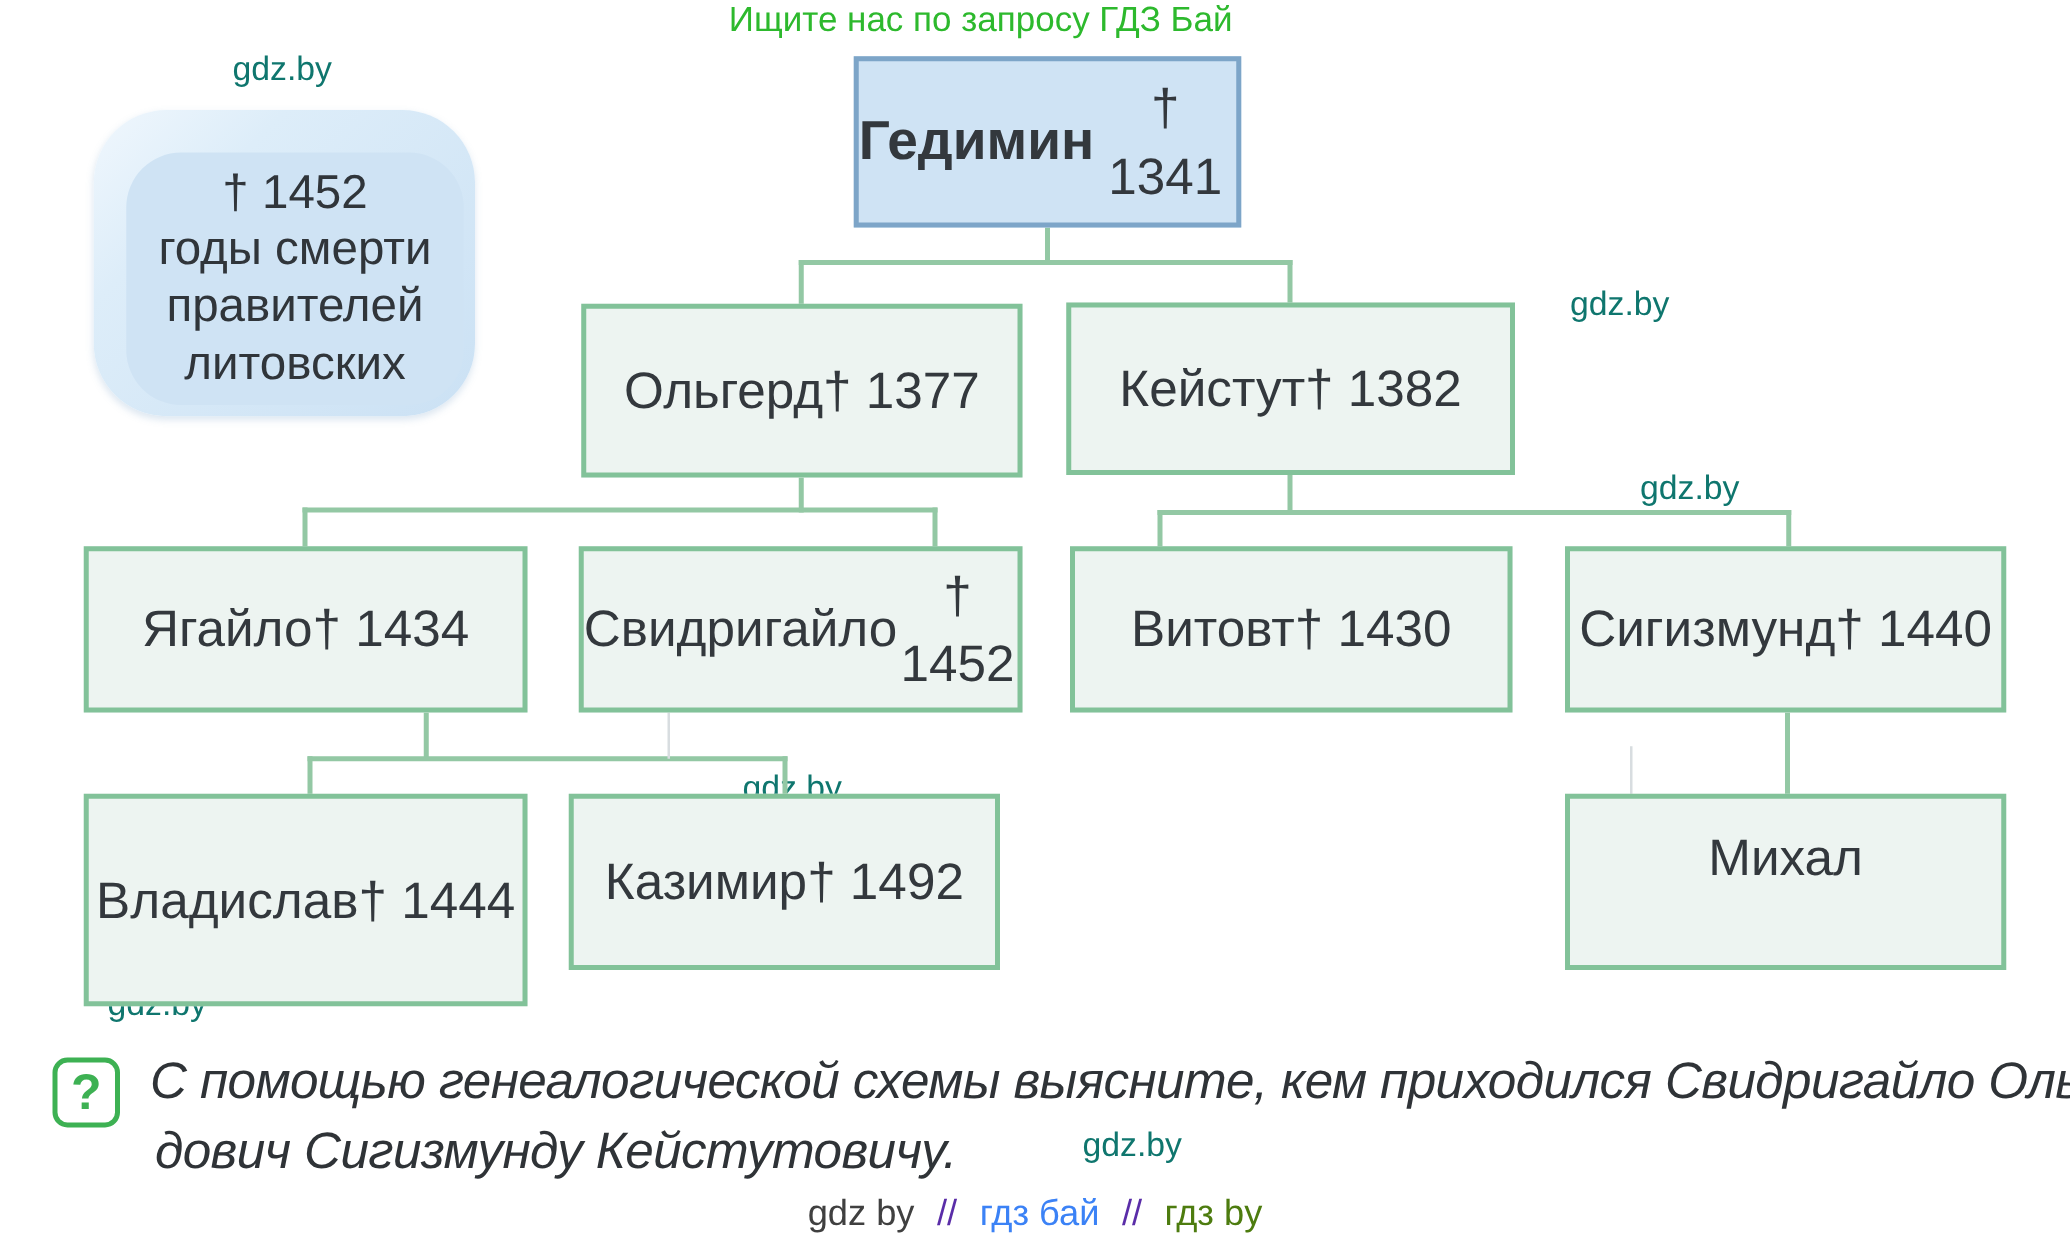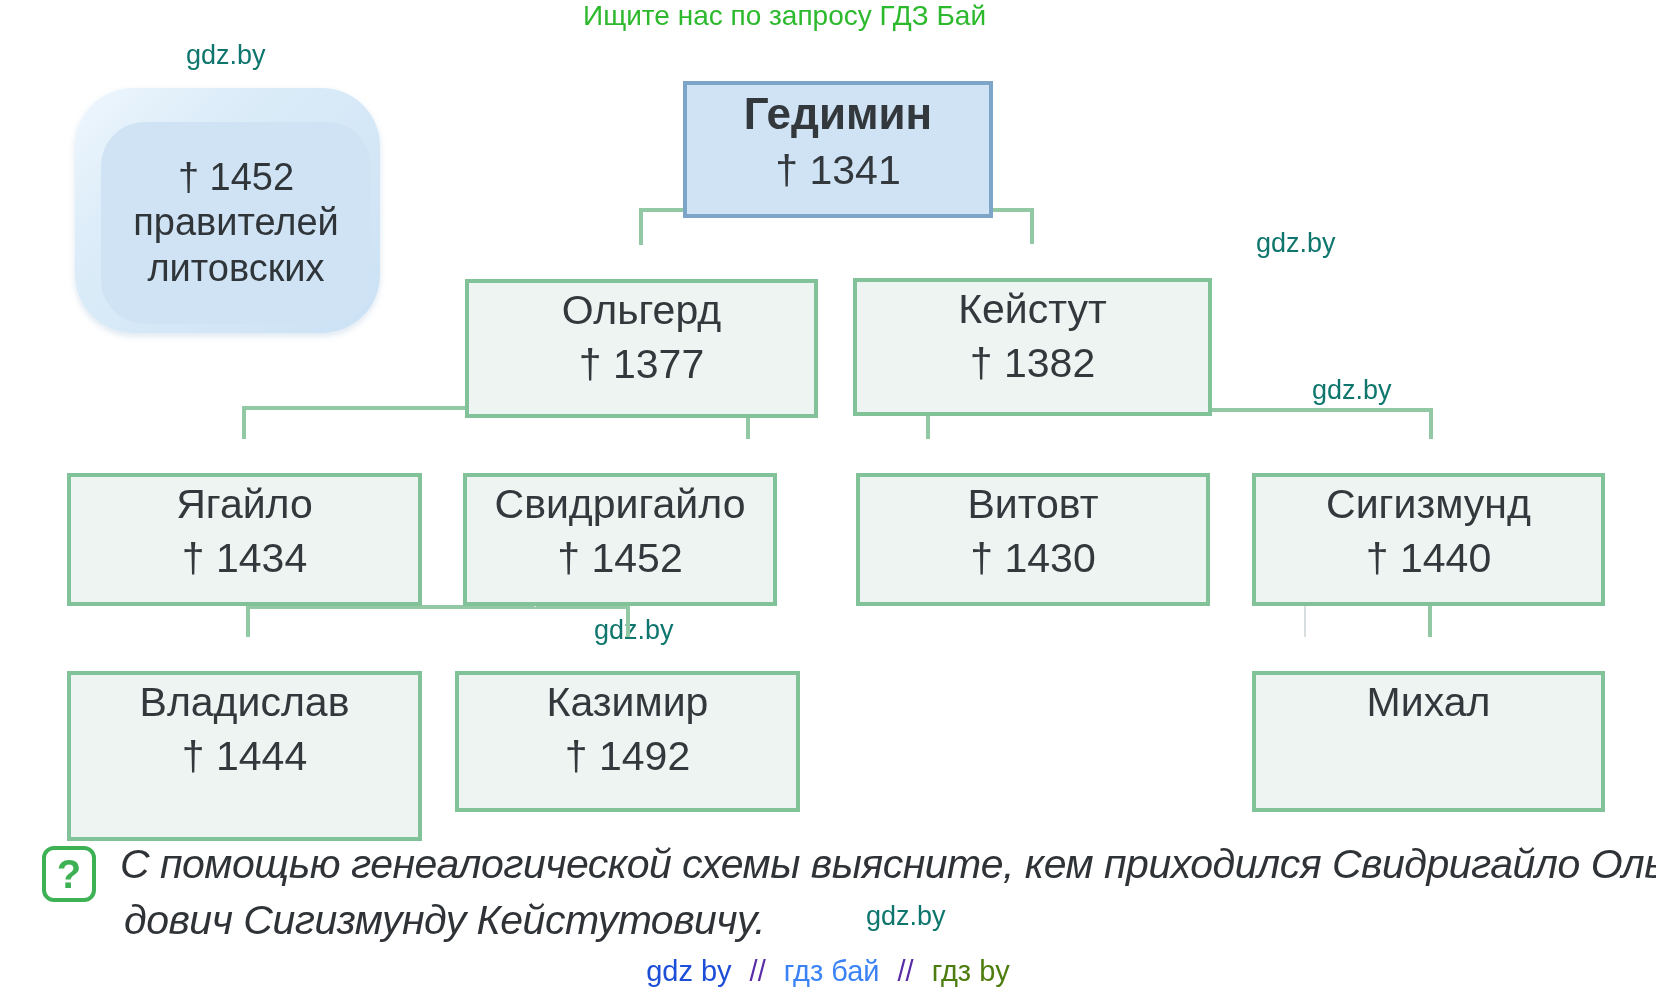--- a/index.html
+++ b/index.html
@@ -19,63 +19,64 @@
     background:linear-gradient(135deg,#f0f7fd 0%,#ddedf9 28%,#cbe1f4 100%);
     box-shadow:0 3px 6px rgba(120,160,200,.25);
   }
   .legend-inner{
     position:absolute;left:26px;top:34px;right:9px;bottom:9px;border-radius:44px;
     background:#cfe3f4;display:flex;flex-direction:column;align-items:center;justify-content:center;
     font-size:38px;line-height:1.2;color:#30353a;text-align:center;
   }
   
   .node{
-    box-sizing:border-box;display:flex;flex-direction:column;align-items:center;
-    text-align:center;font-size:41px;line-height:1.32;margin-top:36px;
+    box-sizing:border-box;display:flex;flex-direction:row;align-items:center;justify-content:center;
+    text-align:center;font-size:41px;line-height:1.32;
   }
   .node.green{background:#edf4f1;border:4px solid #82c299;}
   .node.blue{background:#cfe3f4;border:4px solid #7da5c8;}
   .node .nm{white-space:nowrap;}
   .node .nm.bold{font-weight:bold;font-size:44px;}
   
   .cline{background:#93c8a4;}
   .cline.v{width:4px;}
   .cline.h{height:4px;}
   .faint{background:#d8dde0;width:2px;}
   
   .qicon{
     left:42px;top:846px;width:54px;height:56px;box-sizing:border-box;
     border:4px solid #3db153;border-radius:12px;display:flex;align-items:center;justify-content:center;
     color:#3db153;font-size:40px;font-weight:bold;
   }
   .qtext{font-style:italic;font-size:41px;color:#2f3337;letter-spacing:-.5px;white-space:nowrap;}
   
   .footer{left:0;right:0;top:955px;text-align:center;font-size:29px;font-weight:500;white-space:nowrap;}
   .footer span{margin:0 9px;}
-  .fc1{color:#1d4ed8;} .fsep{color:#5a2da8;} .fc2{color:#3b82f6;} .fc3{color:#4d7c0f;}
+  .fc1{color:#404040;} .fsep{color:#5a2da8;} .fc2{color:#3b82f6;} .fc3{color:#4d7c0f;}
 </style>
 </head>
 <body>
 
 <div id="canvas">
 
   <div class="abs promo" style="left:583px;top:0px;">Ищите нас по запросу ГДЗ Бай</div>
 
   <div class="abs wm" style="left:186px;top:40px;">gdz.by</div>
   <div class="abs wm small" style="left:727px;top:312px;">gdz.by</div>
   <div class="abs wm" style="left:1256px;top:228px;">gdz.by</div>
   <div class="abs wm" style="left:1312px;top:375px;">gdz.by</div>
   <div class="abs wm" style="left:594px;top:615px;">gdz.by</div>
   <div class="abs wm" style="left:1406px;top:726px;">gdz.by</div>
   <div class="abs wm" style="left:86px;top:788px;">gdz.by</div>
   <div class="abs wm" style="left:866px;top:901px;">gdz.by</div>
 
   <div class="abs legend">
     <div class="legend-inner">
       <div>† 1452</div>
+      <div>годы смерти</div>
       <div>правителей</div>
       <div>литовских</div>
     </div>
   </div>
 
   <div class="abs cline v" style="left:836px;top:182px;height:28px;"></div>
   <div class="abs cline h" style="left:639px;top:208px;width:395px;"></div>
   <div class="abs cline v" style="left:639px;top:208px;height:37px;"></div>
   <div class="abs cline v" style="left:1030px;top:208px;height:36px;"></div>
 
@@ -112,21 +113,21 @@
   <div class="abs node green" style="left:853px;top:242px;width:359px;height:138px;">
     <div class="nm">Кейстут</div>
     <div class="dt">† 1382</div>
   </div>
 
   <div class="abs node green" style="left:67px;top:437px;width:355px;height:133px;">
     <div class="nm">Ягайло</div>
     <div class="dt">† 1434</div>
   </div>
 
-  <div class="abs node green" style="left:463px;top:437px;width:314px;height:133px;">
+  <div class="abs node green" style="left:463px;top:437px;width:355px;height:133px;">
     <div class="nm">Свидригайло</div>
     <div class="dt">† 1452</div>
   </div>
 
   <div class="abs node green" style="left:856px;top:437px;width:354px;height:133px;">
     <div class="nm">Витовт</div>
     <div class="dt">† 1430</div>
   </div>
 
   <div class="abs node green" style="left:1252px;top:437px;width:353px;height:133px;">

